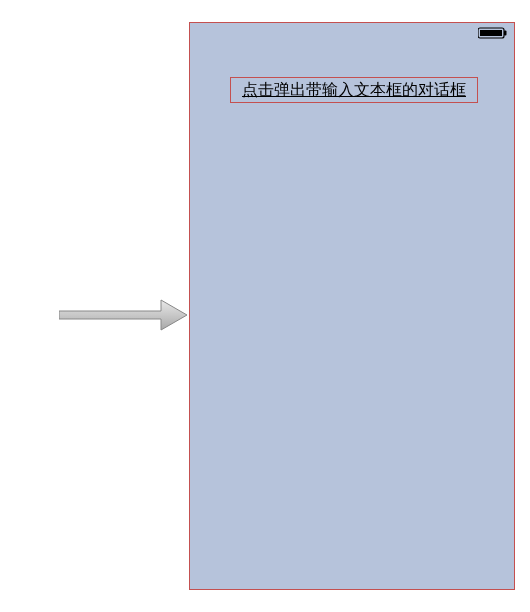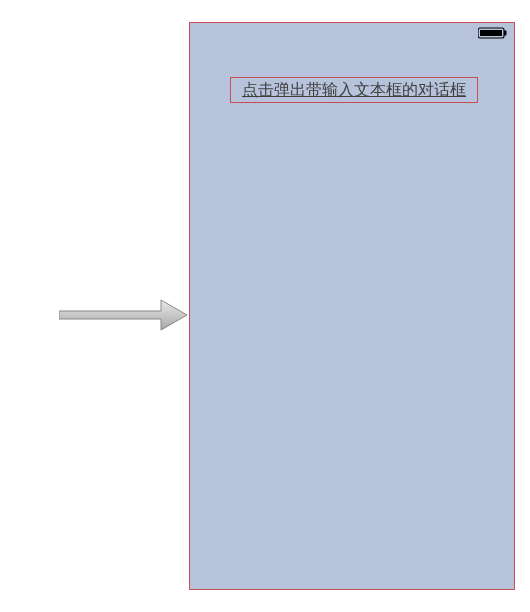--- a/index.html
+++ b/index.html
@@ -34,21 +34,21 @@
       display: block;
     }
     .button-link {
       position: absolute;
       left: 40px;
       top: 54px;
       width: 248px;
       height: 26px;
       border: 1px solid #c45050;
       background: transparent;
-      color: #404040;
+      color: #000000;
       text-decoration: underline;
       font-size: 16px;
       line-height: 24px;
       cursor: pointer;
       display: flex;
       align-items: center;
       justify-content: center;
       font-family: "Microsoft YaHei", Arial, sans-serif;
     }
     .arrow {

